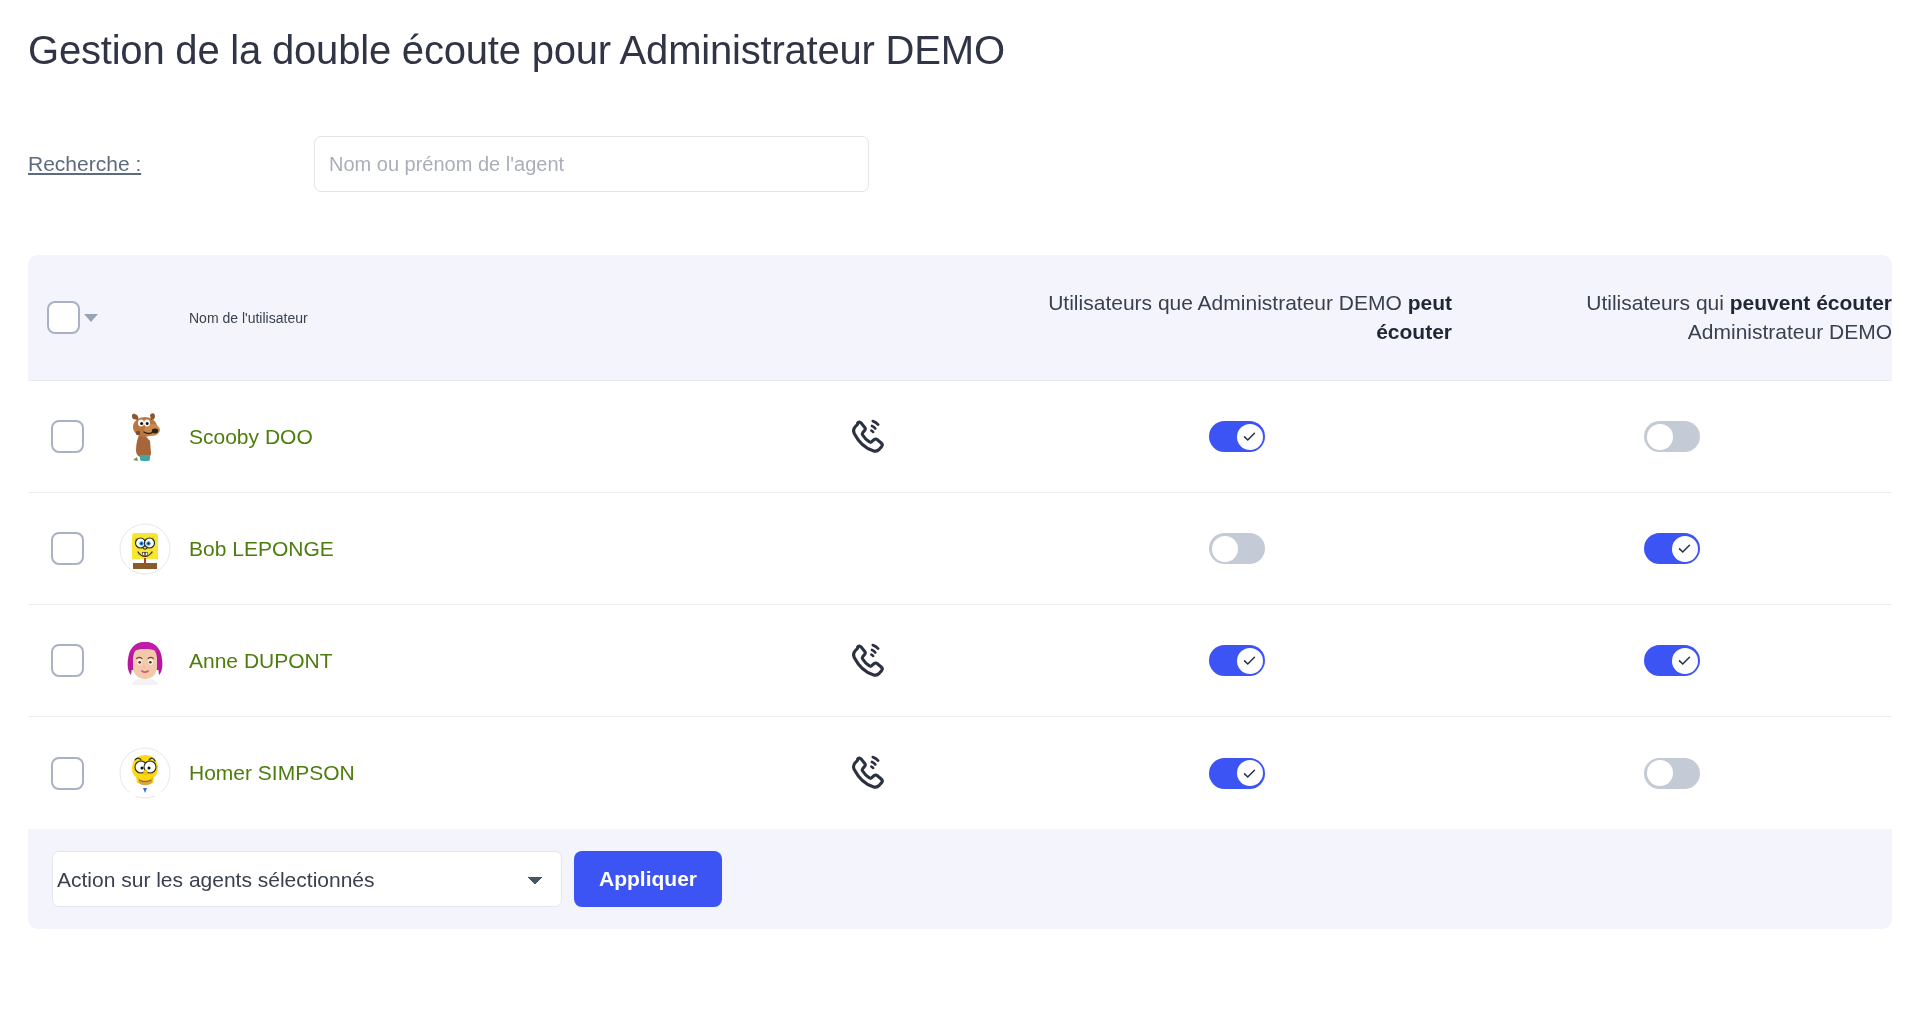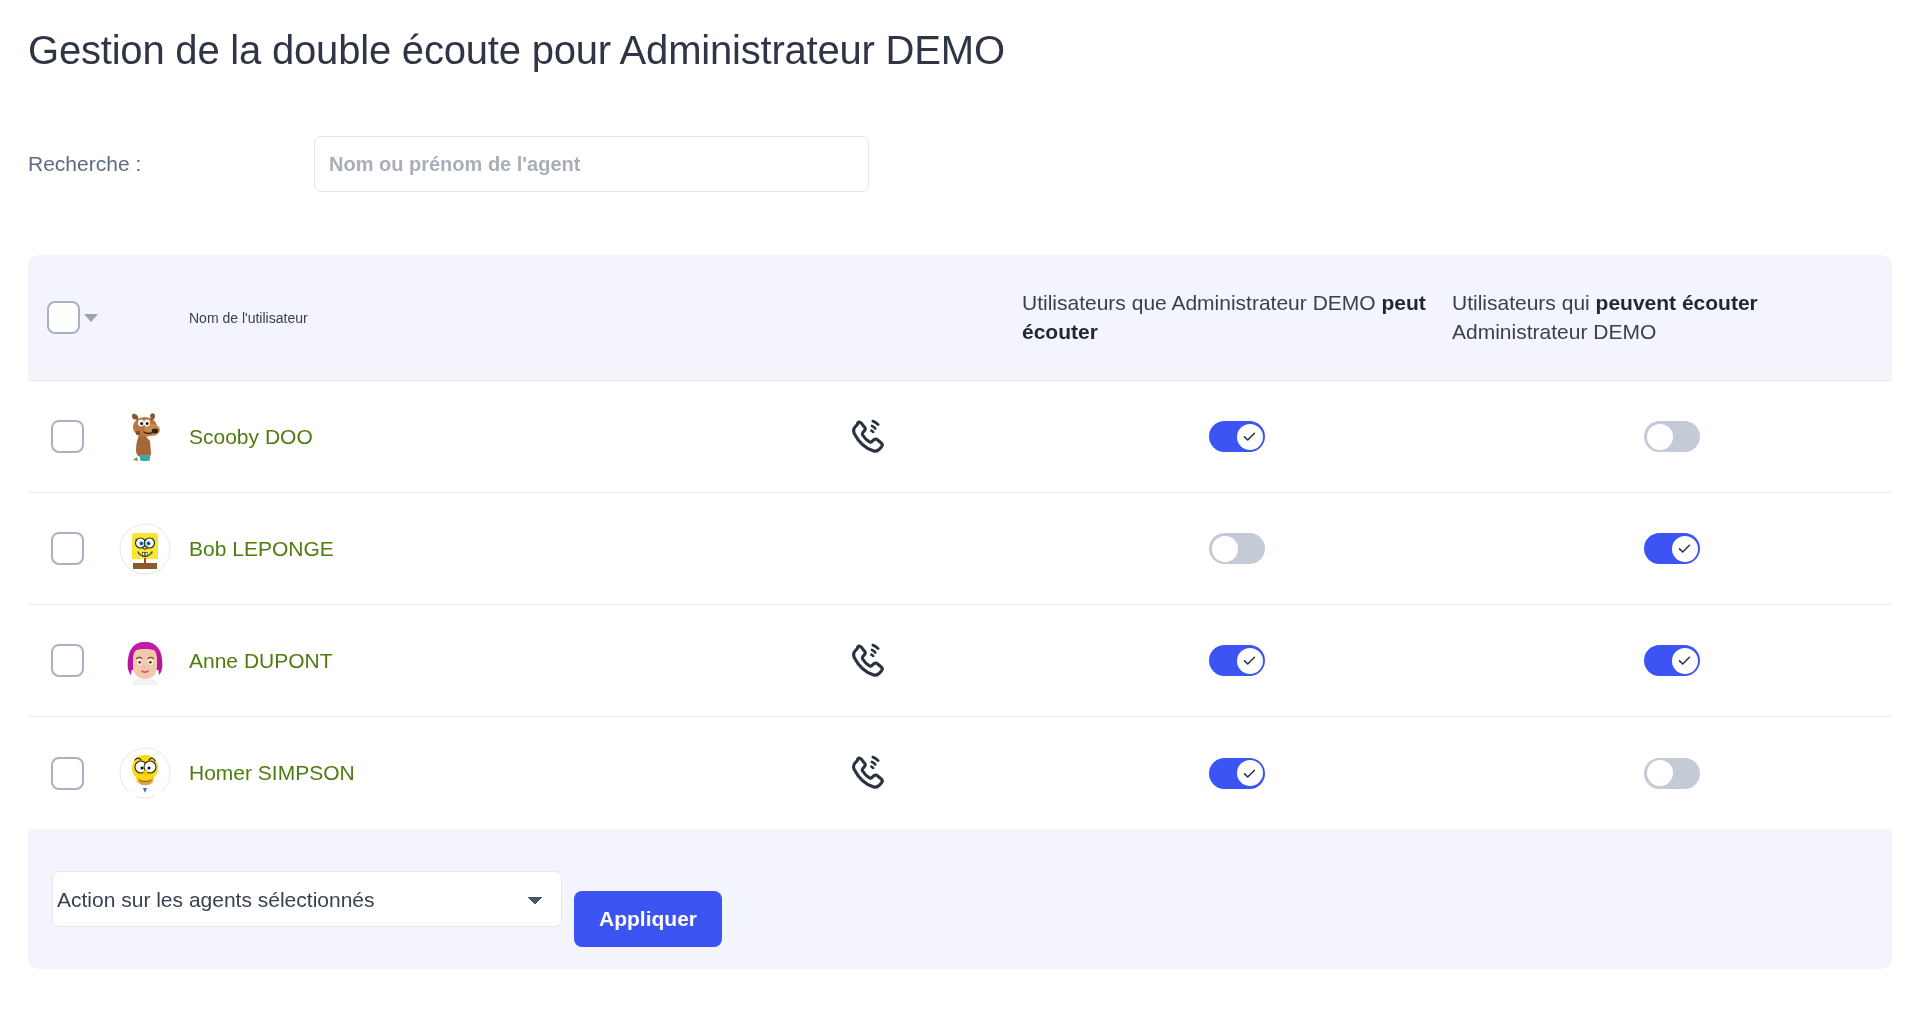--- a/index.html
+++ b/index.html
@@ -27,33 +27,33 @@
   .search-row {
     display: flex;
     align-items: center;
     margin-top: 62px;
   }
   .search-label {
     font-size: 21px;
     color: #5d6b80;
     width: 286px;
     flex: 0 0 286px;
+    text-decoration: underline;
   }
   .search-input {
     width: 555px;
     height: 56px;
     border: 1px solid #e2e4ea;
     border-radius: 7px;
     background: #fff;
     font-size: 20px;
     color: #2b3445;
     padding: 0 14px;
     font-family: "Liberation Sans", sans-serif;
     outline: none;
-    font-weight: bold;
   }
   .search-input::placeholder { color: #a9aeb8; }
 
   
   .table-card {
     margin-top: 63px;
     width: 1864px;
     border-radius: 9px;
     overflow: hidden;
   }
@@ -77,21 +77,21 @@
   
   .c-check { flex: 0 0 78px; display: flex; align-items: center; justify-content: center; }
   .c-check-head { flex: 0 0 78px; display: flex; align-items: center; justify-content: center; gap: 4px; padding-left: 10px;}
   .c-avatar { flex: 0 0 78px; display: flex; align-items: center; justify-content: center; }
   .c-name { flex: 1 1 auto; font-size: 21px; color: #4d7c0f; padding-left: 5px; }
   .c-name-head { flex: 1 1 auto; font-size: 14px; color: #39414f; padding-left: 5px; }
   .c-phone { flex: 0 0 310px; display: flex; align-items: center; justify-content: center; }
   .c-col1 { flex: 0 0 430px; display: flex; align-items: center; justify-content: center; }
   .c-col2 { flex: 0 0 440px; display: flex; align-items: center; justify-content: center; }
   .c-col1-head, .c-col2-head {
-    font-size: 21px; color: #39414f; text-align: left; line-height: 1.37;
+    font-size: 21px; color: #39414f; text-align: right; line-height: 1.37;
   }
   .c-col1-head { flex: 0 0 430px; }
   .c-col2-head { flex: 0 0 440px; }
   .c-col1-head b, .c-col2-head b { font-weight: 700; color: #1f2737; }
 
   
   .cbx {
     width: 33px; height: 33px;
     border: 2px solid #a8b2c4;
     border-radius: 8px;
@@ -161,21 +161,20 @@
     height: 56px;
     padding: 0 25px;
     background: #3d54f4;
     color: #fff;
     font-size: 21px;
     font-weight: 700;
     border: none;
     border-radius: 8px;
     font-family: "Liberation Sans", sans-serif;
     cursor: pointer;
-    margin-top: 40px;
   }
 </style>
 </head>
 <body>
 
 <div class="page">
 
   <h1 class="page-title">Gestion de la double écoute pour Administrateur DEMO</h1>
 
   <div class="search-row">

